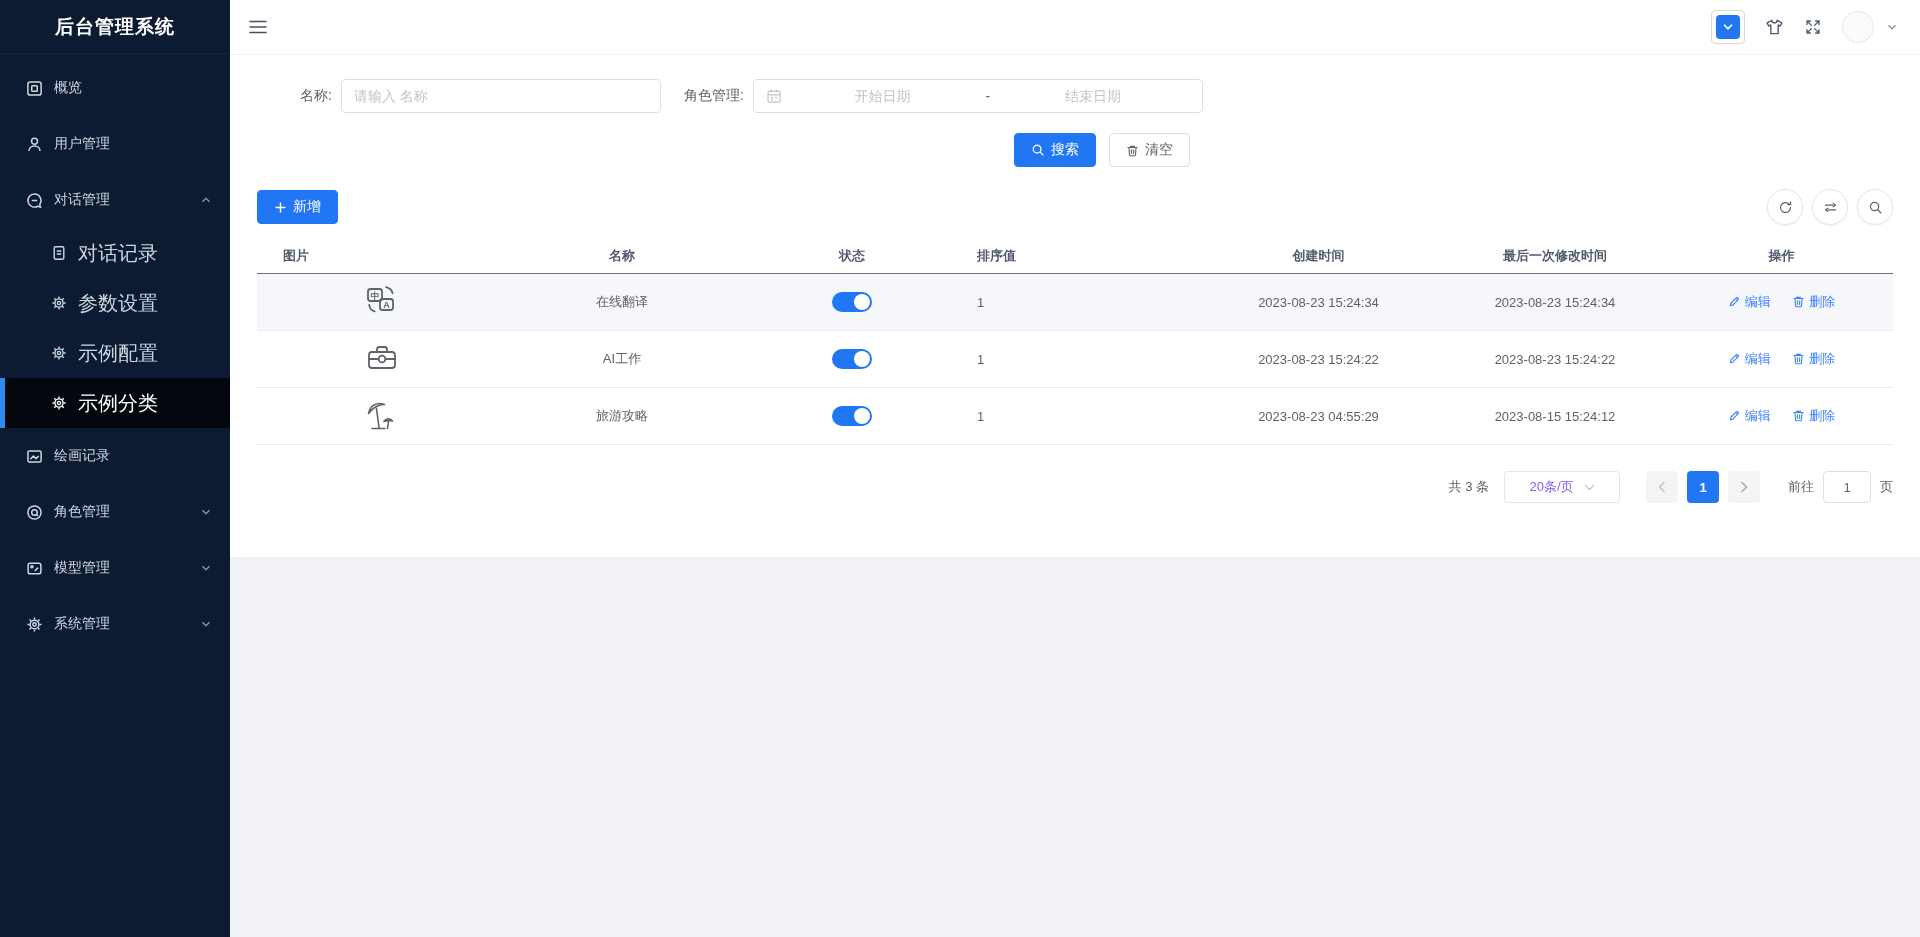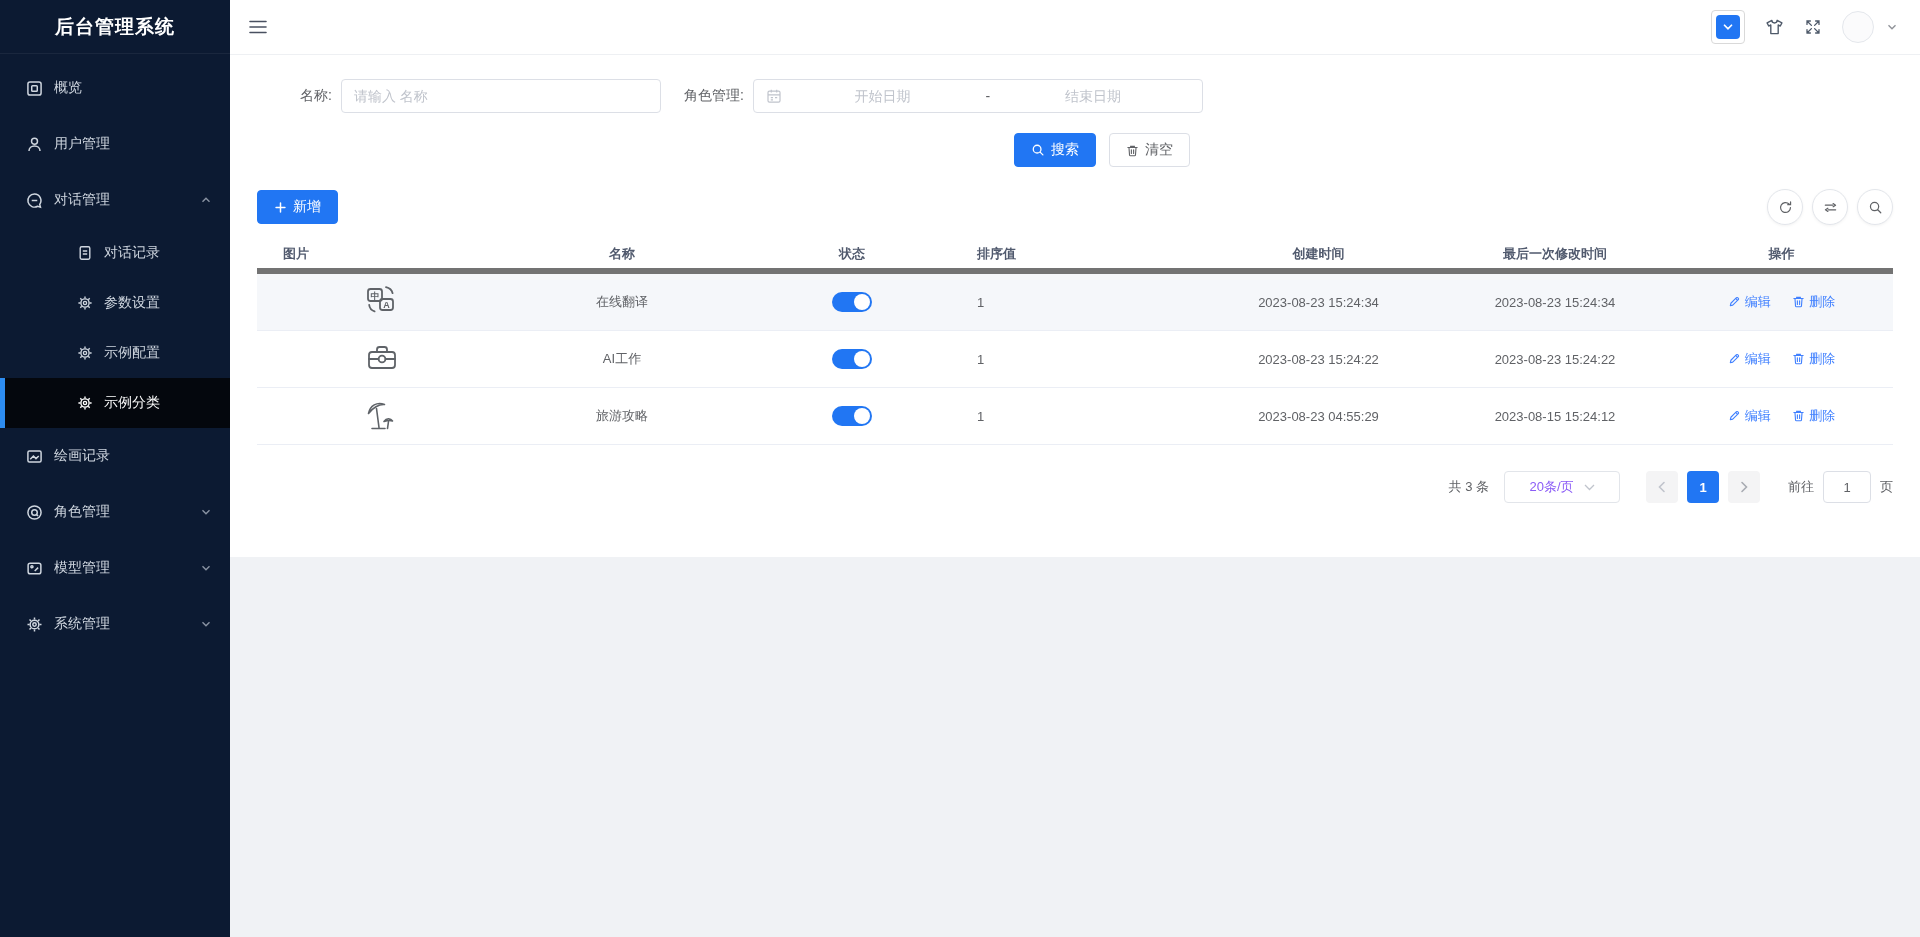--- a/index.html
+++ b/index.html
@@ -8,21 +8,21 @@
   .app { display:flex; width:1920px; height:937px; }
 
   
   .sidebar { width:230px; flex-shrink:0; background:#0c1a32; color:#cfd6df; height:937px; }
   .sidebar-title { height:54px; line-height:54px; text-align:center; color:#ffffff; font-size:19px; font-weight:bold; letter-spacing:1px; border-bottom:1px solid rgba(255,255,255,0.06); }
   .menu { padding-top:6px; }
   .menu-item { height:56px; display:flex; align-items:center; padding:0 18px 0 25px; font-size:14px; cursor:pointer; }
   .menu-item .mi-icon { width:18px; height:18px; margin-right:11px; display:flex; align-items:center; justify-content:center; color:#cfd6df; }
   .menu-item .mi-label { flex:1; }
   .menu-item .mi-chevron { color:#8a93a3; display:flex; }
-  .submenu-item { height:50px; display:flex; align-items:center; padding-left:76px; font-size:14px; cursor:pointer; position:relative; }
+  .submenu-item { height:50px; display:flex; align-items:center; padding-left:50px; font-size:20px; cursor:pointer; position:relative; }
   .submenu-item .mi-icon { width:17px; height:17px; margin-right:11px; display:flex; align-items:center; justify-content:center; }
   .submenu-item.active { background:#04070d; color:#ffffff; }
   .submenu-item.active::before { content:""; position:absolute; left:0; top:0; bottom:0; width:5px; background:#2d8cf0; }
 
   
   .main { flex:1; display:flex; flex-direction:column; min-width:0; }
   .header { height:55px; background:#ffffff; border-bottom:1px solid #eef0f3; display:flex; align-items:center; padding:0 22px 0 18px; }
   .hamburger { cursor:pointer; display:flex; }
   .header-right { margin-left:auto; display:flex; align-items:center; gap:20px; }
   .msg-box { width:34px; height:34px; border:1px solid #d9d9d9; border-radius:4px; display:flex; align-items:center; justify-content:center; cursor:pointer; background:#fff; }
@@ -50,21 +50,21 @@
   .btn-primary { background:#2176f3; border:1px solid #2176f3; color:#fff; }
   .btn-plain { background:#fff; border:1px solid #dcdfe6; color:#606266; }
 
   
   .toolbar { display:flex; align-items:center; justify-content:space-between; margin:22px 27px 0; }
   .tool-circles { display:flex; gap:9px; }
   .circle-btn { width:36px; height:36px; border-radius:50%; background:#fff; border:1px solid #e3e6eb; box-shadow:0 1px 3px rgba(0,0,0,0.05); display:flex; align-items:center; justify-content:center; color:#606266; cursor:pointer; }
 
   
   .table { margin:14px 27px 0; }
-  .thead { display:flex; align-items:center; height:35px; border-bottom:6px solid #737373; }
+  .thead { display:flex; align-items:center; height:35px; border-bottom:1px solid #737373; }
   .th { font-size:13px; font-weight:bold; color:#515a6e; }
   .tr { display:flex; align-items:center; height:57px; border-bottom:1px solid #ebeef5; }
   .tr.shaded { background:#f5f7fa; }
   .td { font-size:13px; color:#606266; }
   .c1 { width:250px; text-align:left; padding-left:26px; }
   .c1.cell { padding-left:0; text-align:center; }
   .c2 { width:230px; text-align:center; }
   .c3 { width:230px; text-align:center; }
   .c4 { width:230px; text-align:left; padding-left:10px; }
   .c5 { width:243px; text-align:center; }

